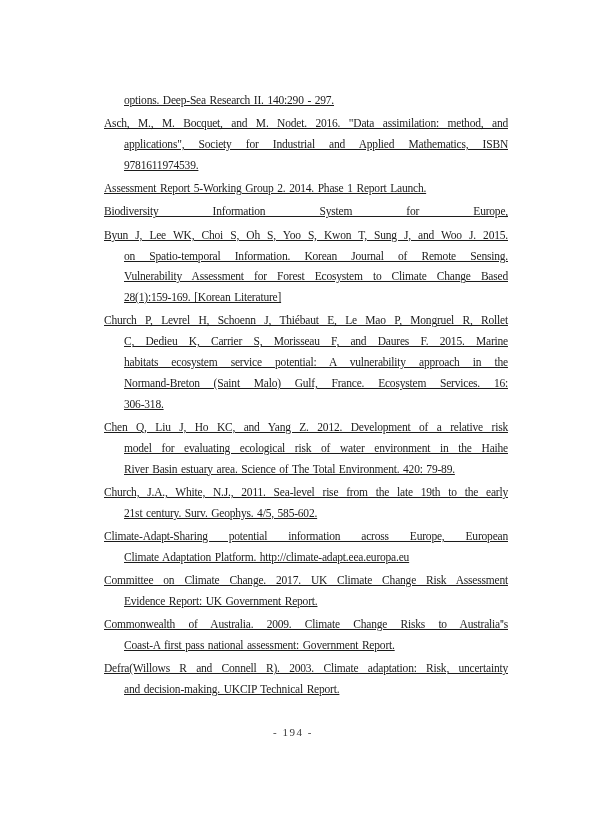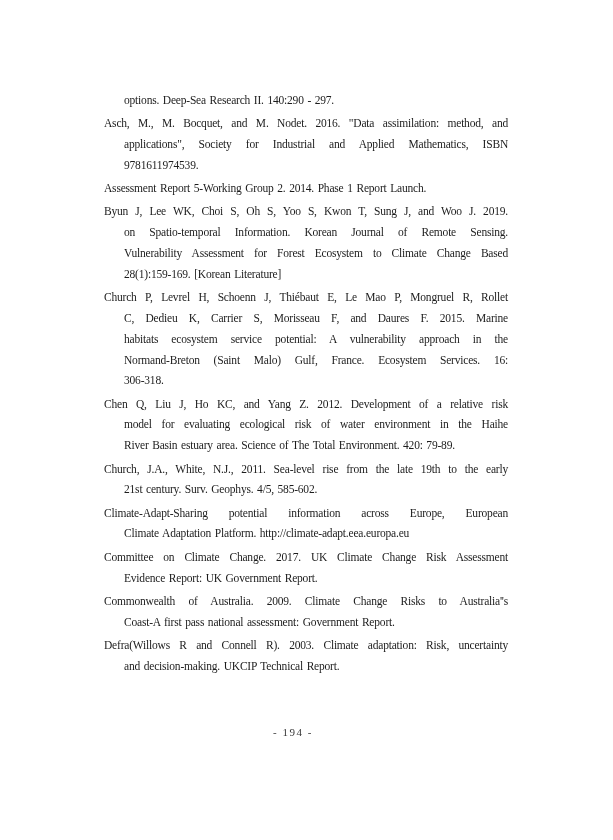--- a/index.html
+++ b/index.html
@@ -27,20 +27,21 @@
   }
   .ref {
     margin: 0 0 2.5px 0;
     padding-left: 20px;
   }
   .line {
     display: block;
     text-align: justify;
     text-align-last: justify;
     word-spacing: 1px;
+    text-decoration: underline;
   }
   .line.first {
     margin-left: -20px;
   }
   .line.last {
     text-align-last: left;
   }
   .footer {
     position: absolute;
     top: 726px;
@@ -67,24 +68,25 @@
       <span class="line first">Asch, M., M. Bocquet, and M. Nodet. 2016. "Data assimilation: method, and</span>
       <span class="line">applications", Society for Industrial and Applied Mathematics, ISBN</span>
       <span class="line last">9781611974539.</span>
     </p>
 
     <p class="ref">
       <span class="line first last">Assessment Report 5-Working Group 2. 2014. Phase 1 Report Launch.</span>
     </p>
 
     <p class="ref">
+      <span class="line first">Biodiversity Information System for Europe,</span>
     </p>
 
     <p class="ref">
-      <span class="line first">Byun J, Lee WK, Choi S, Oh S, Yoo S, Kwon T, Sung J, and Woo J. 2019.</span>
+      <span class="line first">Byun J, Lee WK, Choi S, Oh S, Yoo S, Kwon T, Sung J, and Woo J. 2015.</span>
       <span class="line">on Spatio-temporal Information. Korean Journal of Remote Sensing.</span>
       <span class="line">Vulnerability Assessment for Forest Ecosystem to Climate Change Based</span>
       <span class="line last">28(1):159-169. [Korean Literature]</span>
     </p>
 
     <p class="ref">
       <span class="line first">Church P, Levrel H, Schoenn J, Thiébaut E, Le Mao P, Mongruel R, Rollet</span>
       <span class="line">C, Dedieu K, Carrier S, Morisseau F, and Daures F. 2015. Marine</span>
       <span class="line">habitats ecosystem service potential: A vulnerability approach in the</span>
       <span class="line">Normand-Breton (Saint Malo) Gulf, France. Ecosystem Services. 16:</span>

